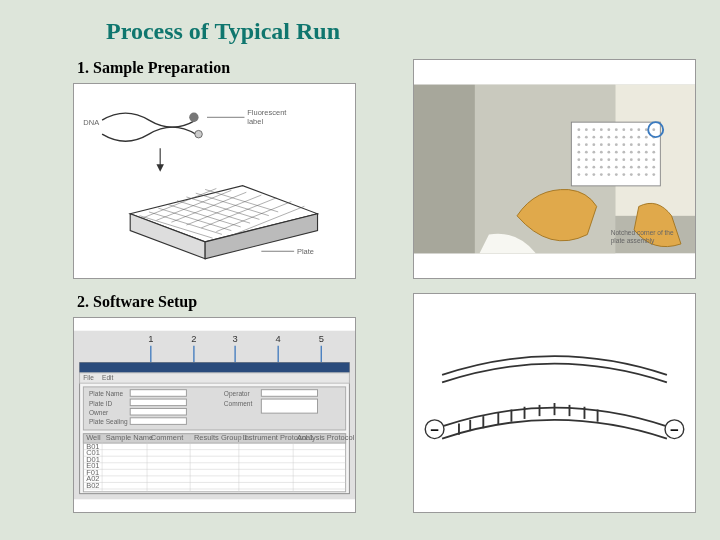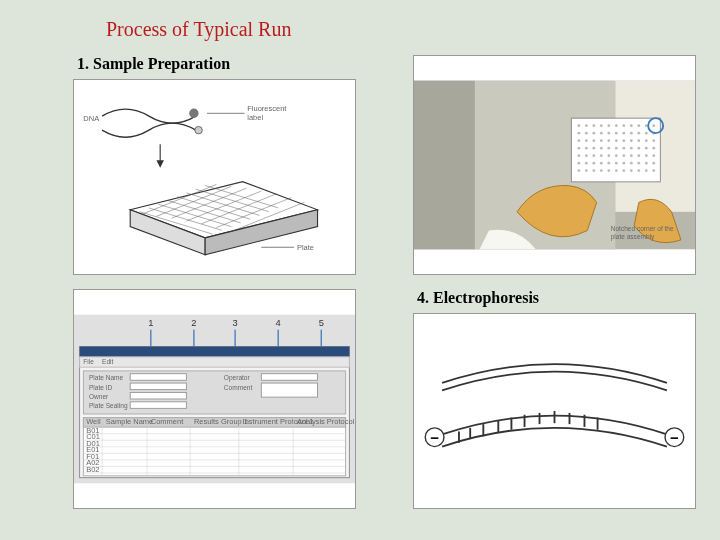--- a/index.html
+++ b/index.html
@@ -23,23 +23,23 @@
   }
   .watermark svg { width: 100%; height: 100%; }
   .slide {
     position: relative;
     width: 100%;
     height: 100%;
     box-sizing: border-box;
     padding: 18px 30px 20px 30px;
   }
   .title {
-    color: #b91c1c;
-    font-size: 20px;
-    font-weight: normal;
+    color: #0f766e;
+    font-size: 24px;
+    font-weight: bold;
     margin: 0 0 14px 76px;
   }
   .grid {
     display: grid;
     grid-template-columns: 300px 300px;
     grid-template-rows: 220px 220px;
     column-gap: 40px;
     row-gap: 14px;
     margin-left: 26px;
   }
@@ -235,20 +235,21 @@
 
           <path d="M80 160 q30 -5 50 20 l-60 0 z" fill="#f7f7f2"></path>
 
           <text class="fig-text fig-text-sm" x="210" y="160">Notched corner of the</text>
           <text class="fig-text fig-text-sm" x="210" y="169">plate assembly</text>
         </svg>
       </div>
     </div>
 
     <div class="cell">
+      <p class="step-label">2. Software Setup</p>
       <div class="figure">
         <svg viewBox="0 0 300 180">
           <rect x="0" y="0" width="300" height="180" class="shaded"></rect>
 
           <g font-family="Arial" font-size="10" fill="#333" text-anchor="middle">
             <text x="82" y="12">1</text>
             <text x="128" y="12">2</text>
             <text x="172" y="12">3</text>
             <text x="218" y="12">4</text>
             <text x="264" y="12">5</text>
@@ -321,21 +322,20 @@
             <text x="13" y="147">E01</text>
             <text x="13" y="154">F01</text>
             <text x="13" y="161">A02</text>
             <text x="13" y="168">B02</text>
           </g>
         </svg>
       </div>
     </div>
 
     <div class="cell">
-      <p class="step-label">4. Electrophoresis</p>
       <div class="figure">
         <svg viewBox="0 0 300 180">
           <rect x="0" y="0" width="300" height="180" fill="#fff"></rect>
 
           <path d="M30 60 Q150 20 270 60" stroke="#333" stroke-width="2" fill="none"></path>
           <path d="M30 68 Q150 28 270 68" stroke="#333" stroke-width="2" fill="none"></path>
 
           <path d="M30 115 Q150 75 270 115" stroke="#333" stroke-width="2" fill="none"></path>
           <path d="M30 128 Q150 88 270 128" stroke="#333" stroke-width="2" fill="none"></path>
           <g stroke="#333" stroke-width="2">

